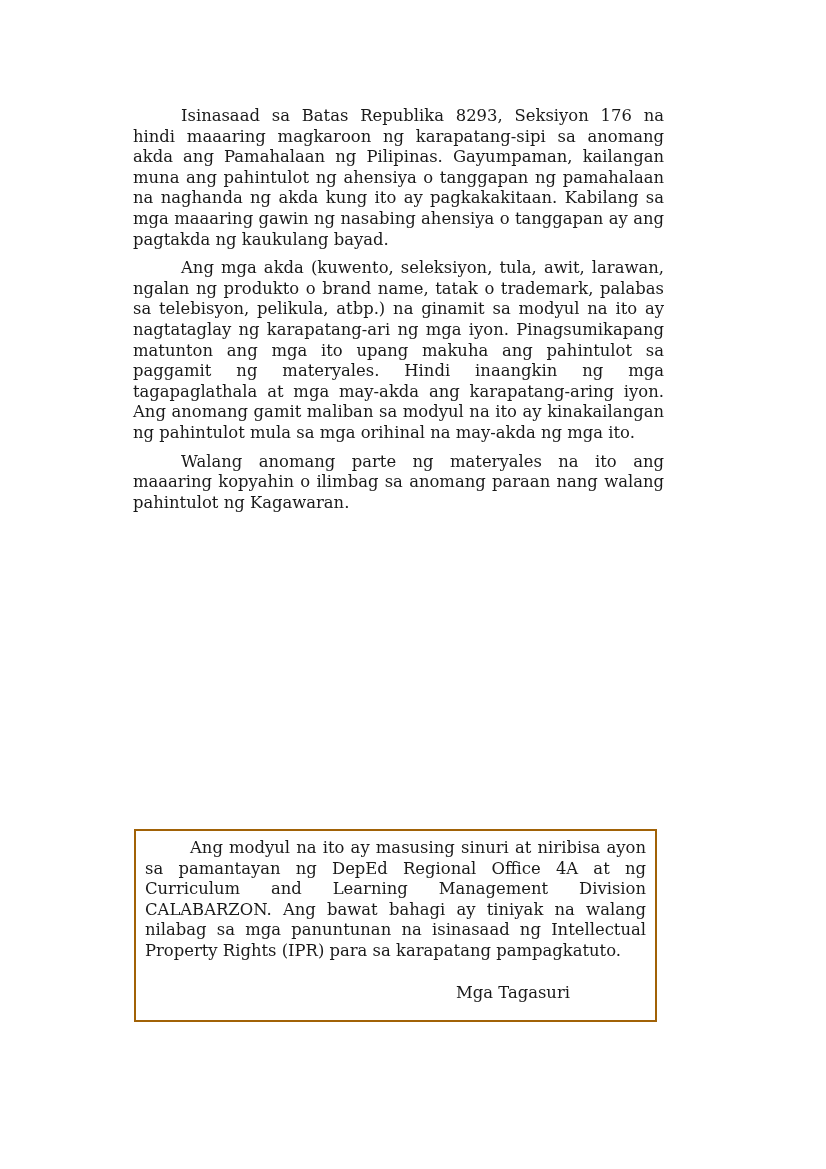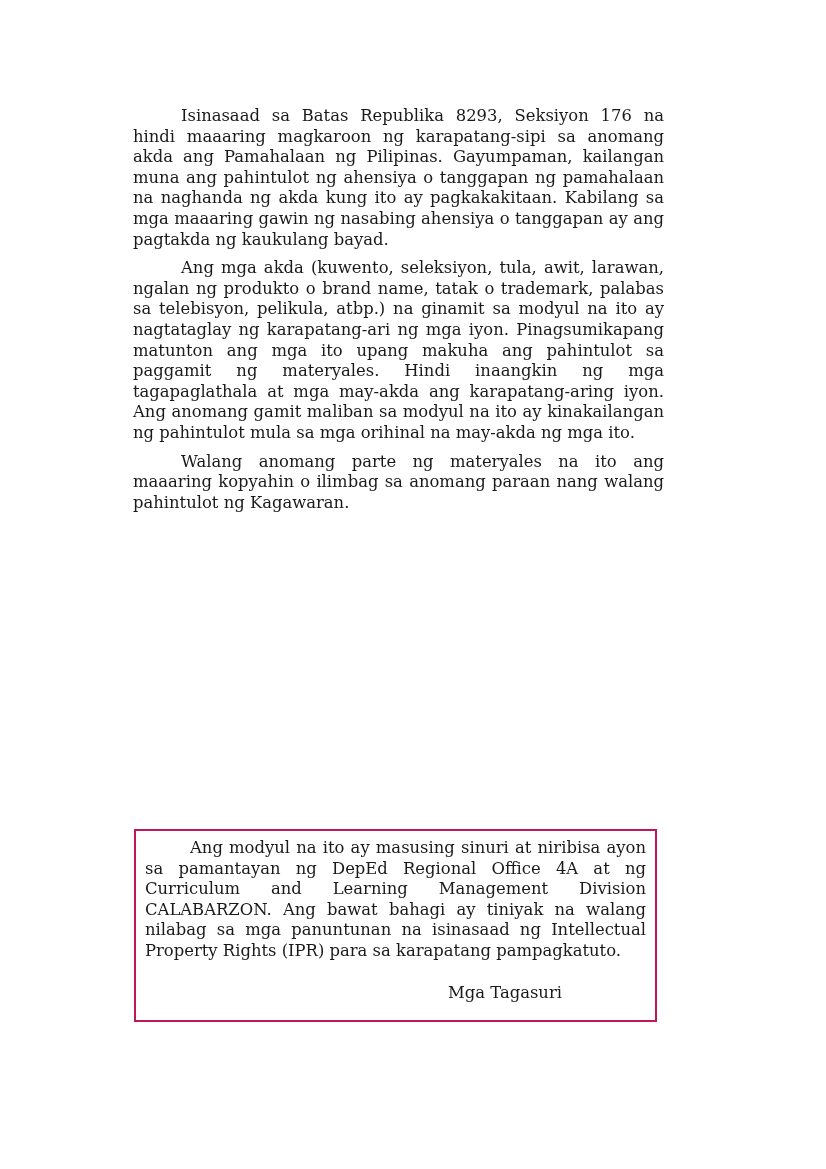--- a/index.html
+++ b/index.html
@@ -28,34 +28,34 @@
   .body-text p {
     margin: 0 0 8px 0;
     text-indent: 48px;
   }
   .review-box {
     position: absolute;
     left: 134px;
     top: 829px;
     width: 523px;
     height: 193px;
-    border: 2px solid #be185d;
+    border: 2px solid #a16207;
     box-sizing: border-box;
     padding: 7px 9px 0 9px;
     font-size: 16.4px;
     line-height: 20.6px;
   }
   .review-box p {
     margin: 0;
     text-indent: 45px;
     text-align: justify;
   }
   .signature {
     position: absolute;
-    right: 93px;
+    right: 85px;
     bottom: 16px;
     font-size: 16.4px;
   }
   .footer {
     position: absolute;
     left: 105px;
     top: 1071px;
     font-style: italic;
     font-size: 15px;
     letter-spacing: 0.2px;

